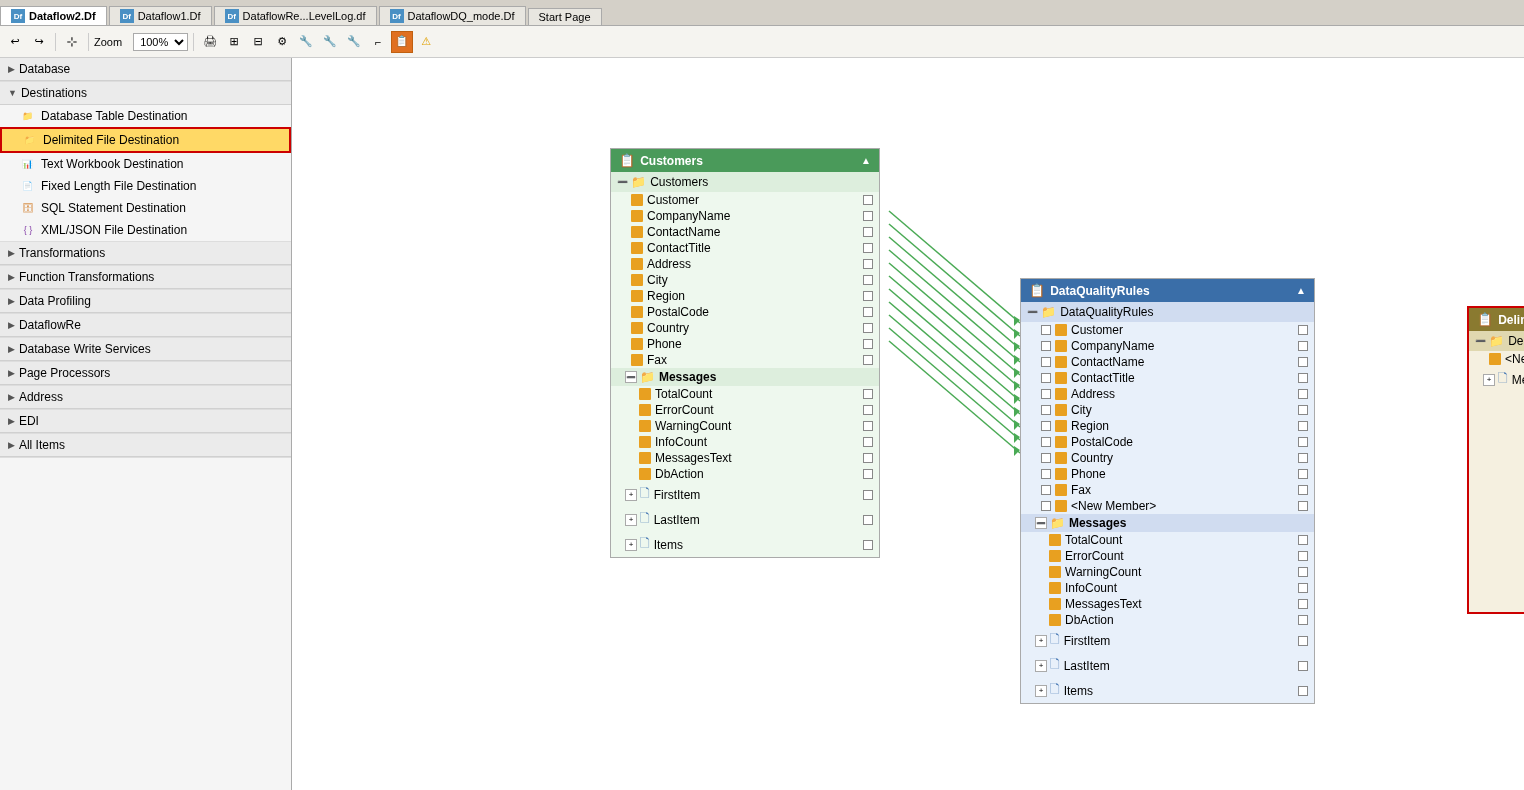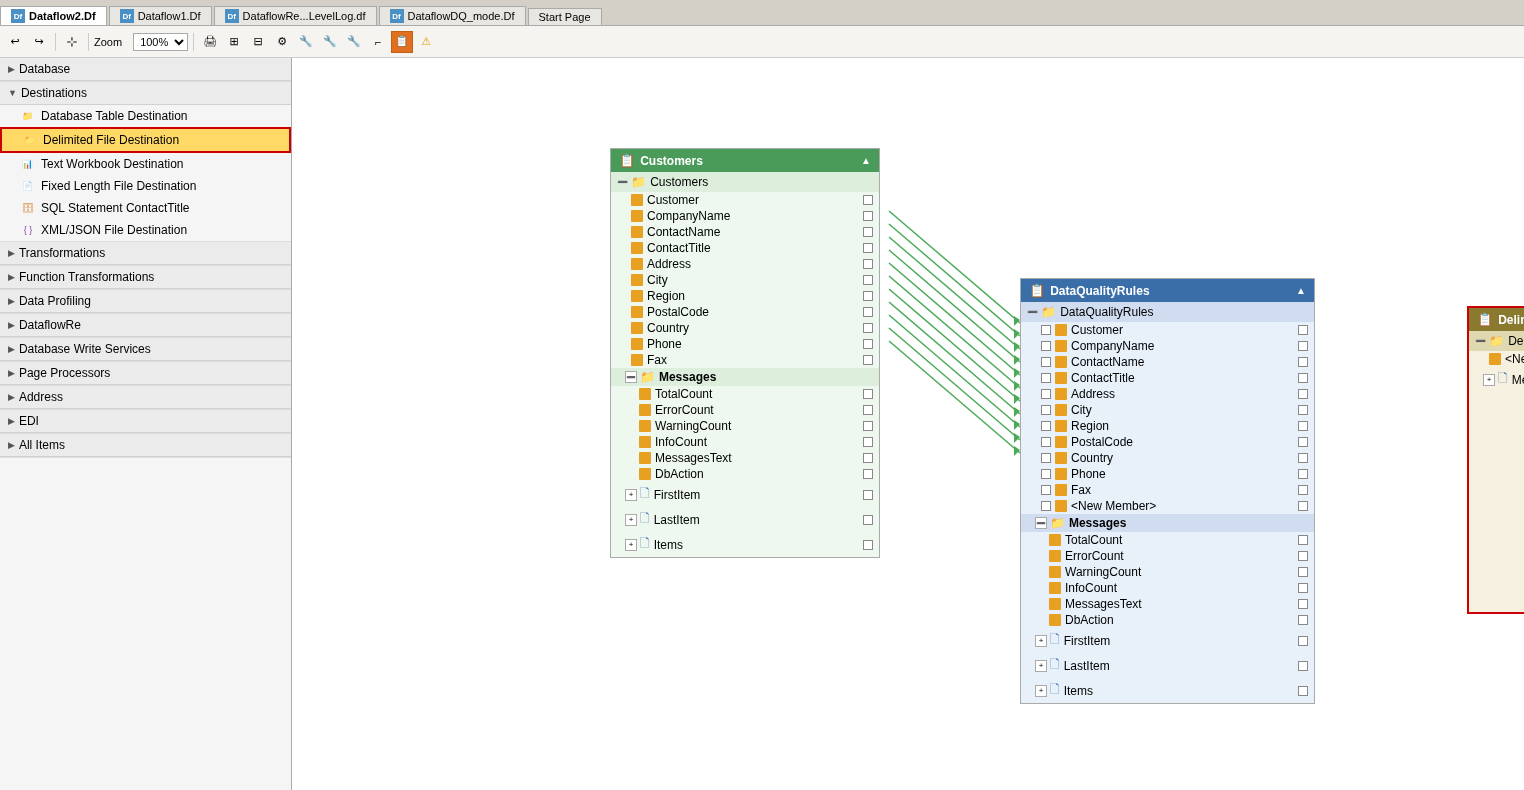--- a/index.html
+++ b/index.html
@@ -135,21 +135,21 @@
         <div class="toolbox-item">
           <span class="item-icon icon-excel">📊</span>
           <span>Text Workbook Destination</span>
         </div>
         <div class="toolbox-item">
           <span class="item-icon icon-fixed">📄</span>
           <span>Fixed Length File Destination</span>
         </div>
         <div class="toolbox-item">
           <span class="item-icon icon-sql">🗄</span>
-          <span>SQL Statement ContactTitle</span>
+          <span>SQL Statement Destination</span>
         </div>
         <div class="toolbox-item">
           <span class="item-icon icon-xml">{ }</span>
           <span>XML/JSON File Destination</span>
         </div>
       </div>
 
       <div class="toolbox-group">
         <div class="toolbox-group-header">
           <span class="expand-arrow">▶</span>

